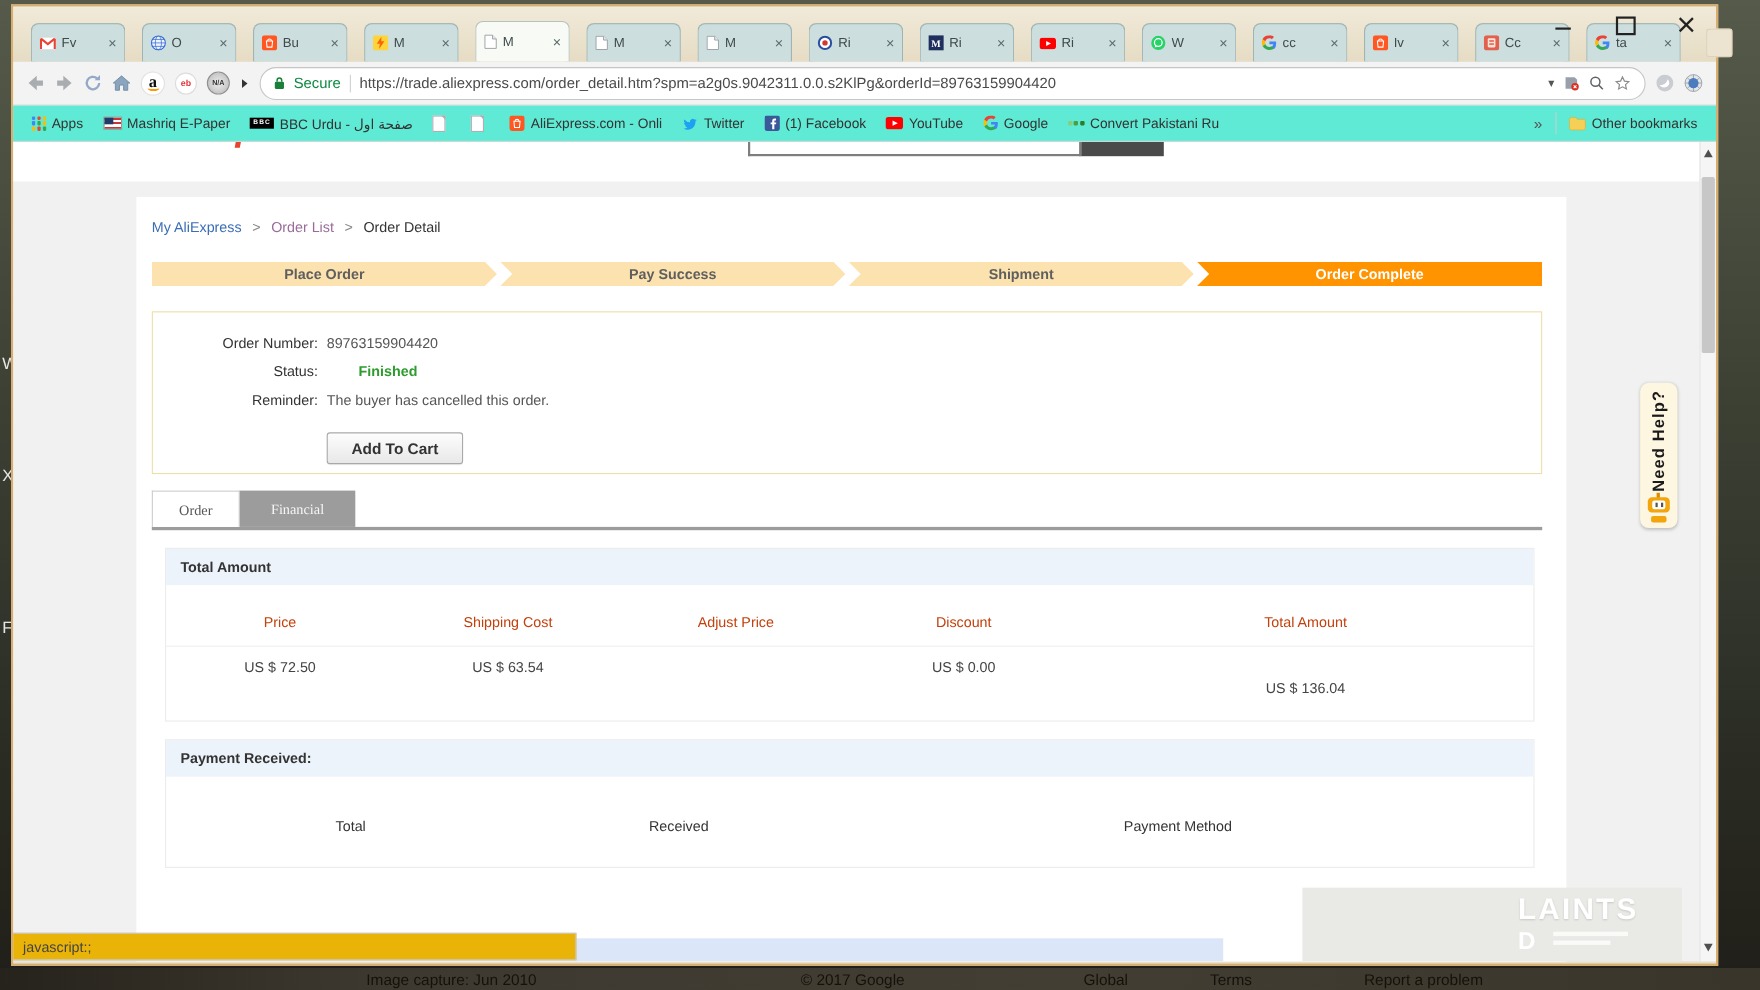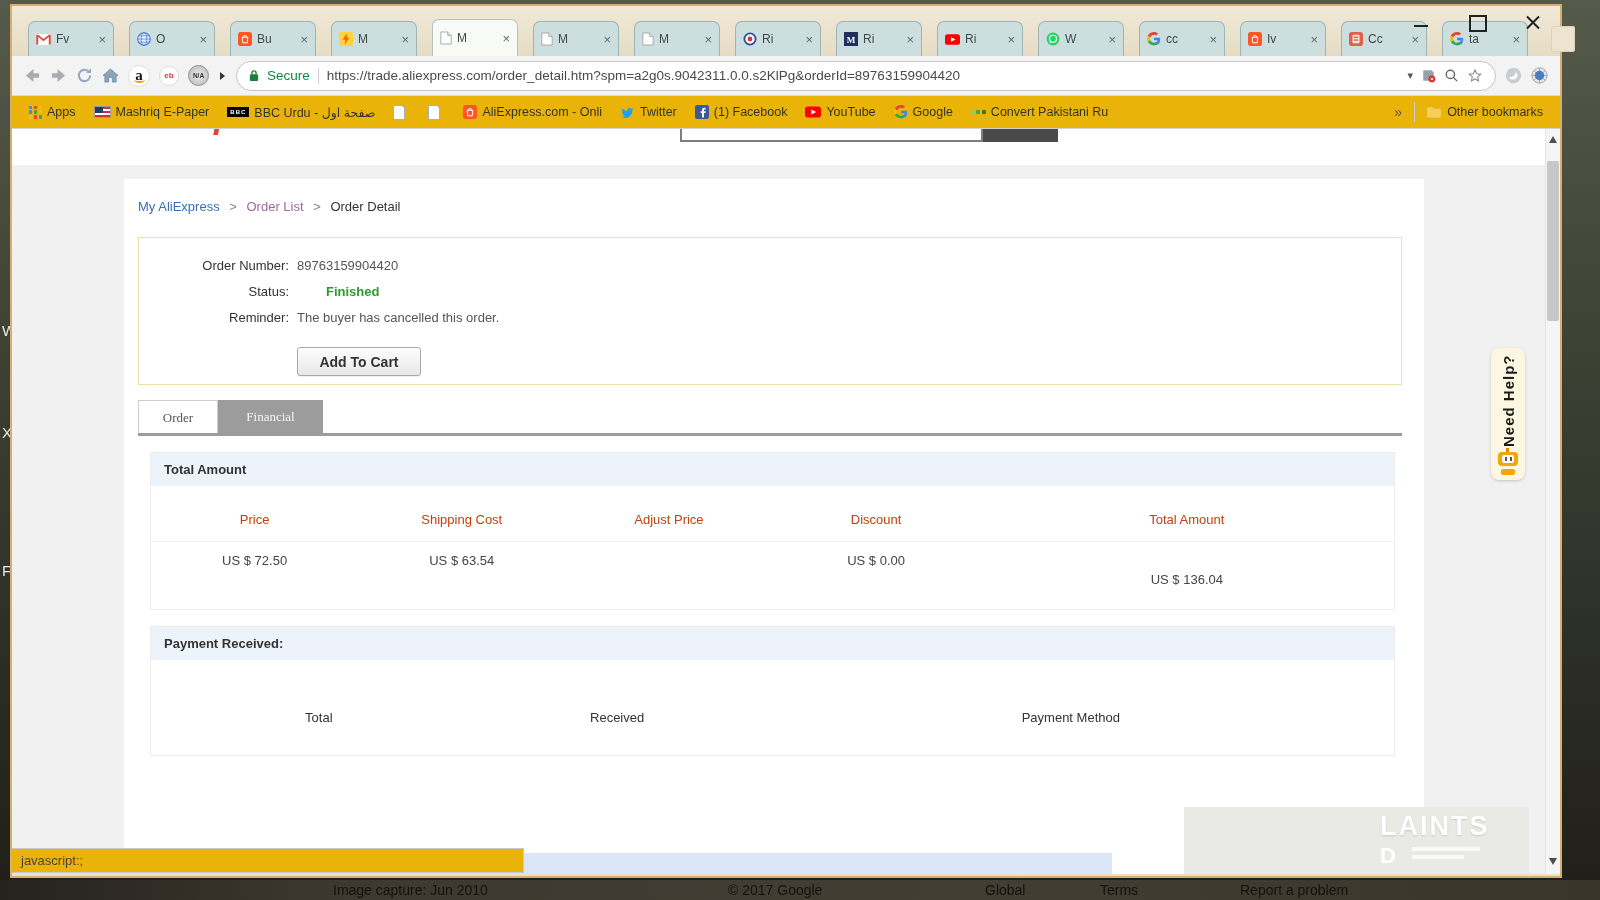--- a/index.html
+++ b/index.html
@@ -41,21 +41,21 @@
 .ebay{width:20px;height:20px;border-radius:50%;background:#fff;border:1px solid #ddd;font-size:8px;font-weight:bold;color:#e53238;display:flex;align-items:center;justify-content:center;}
 .na{width:21px;height:21px;border-radius:50%;background:radial-gradient(#ececec,#b5b5b5);border:1px solid #8f8f8f;font-size:6.5px;font-weight:bold;color:#333;display:flex;align-items:center;justify-content:center;}
 .tb-sep{width:0;height:0;border-left:5px solid #333;border-top:4px solid transparent;border-bottom:4px solid transparent;margin:0 2px;}
 .urlbar{flex:1 1 auto;height:30px;background:#fff;border:1px solid #c6c6c6;border-radius:15px;display:flex;align-items:center;padding:0 12px;gap:8px;min-width:0;}
 .secure{color:#0f8a42;font-size:13.5px;flex:0 0 auto;}
 .url-div{width:1px;height:16px;background:#d0d0d0;flex:0 0 auto;}
 .url{flex:1 1 auto;font-size:13.5px;color:#4a4a4a;white-space:nowrap;overflow:hidden;min-width:0;}
 .caret{color:#555;font-size:11px;flex:0 0 auto;}
 
 
-.bookmarks{height:33px;background:#eab308;border-bottom:1px solid #c9d6d5;display:flex;align-items:center;padding:0 10px;gap:4px;font-size:12.5px;color:#333;}
+.bookmarks{height:33px;background:#5eead4;border-bottom:1px solid #c9d6d5;display:flex;align-items:center;padding:0 10px;gap:4px;font-size:12.5px;color:#333;}
 .bm{display:flex;align-items:center;gap:5px;padding:0 7px;white-space:nowrap;flex:0 0 auto;}
 .appsgrid{width:13px;height:13px;display:grid;grid-template-columns:repeat(3,1fr);gap:1.5px;}
 .appsgrid i{border-radius:1px;display:block;}
 .appsgrid i:nth-child(3n+1){background:#4285f4;} .appsgrid i:nth-child(3n+2){background:#ea4335;} .appsgrid i:nth-child(3n){background:#fbbc05;}
 .appsgrid i:nth-child(5){background:#34a853;} .appsgrid i:nth-child(7){background:#fbbc05;} .appsgrid i:nth-child(9){background:#34a853;}
 .bm-flag{width:17px;height:12px;border:1px solid #999;background:repeating-linear-gradient(180deg,#c33 0 2px,#fff 2px 4px);position:relative;}
 .bm-flag::after{content:"";position:absolute;left:0;top:0;width:8px;height:6px;background:#223a66;}
 .bm-bbc{background:#000;color:#fff;font-size:6px;font-weight:bold;padding:2px 3px;letter-spacing:1px;line-height:1;}
 .docicon{width:12px;height:15px;background:#fff;border:1px solid #aab0b6;position:relative;}
 .docicon::after{content:"";position:absolute;right:-1px;top:-1px;width:0;height:0;border-left:4px solid transparent;border-top:4px solid #aab0b6;}
@@ -100,21 +100,21 @@
 
 .section{margin:16px 29px 0 26px;border:1px solid #ececec;}
 .sec-head{height:33px;line-height:33px;background:#edf3fb;padding-left:13px;font-size:13px;font-weight:bold;color:#333;}
 .cols5{display:flex;padding-top:26px;}
 .col5{flex:1;text-align:center;font-size:13px;color:#c2410c;}
 .col5.last{flex:2;}
 .sec-div{height:1px;background:#efefef;margin-top:14px;}
 .vals5{display:flex;padding:11px 0 22px;}
 .val5{flex:1;text-align:center;font-size:13px;color:#444;}
 .val5.last{flex:2;margin-top:19px;}
-.cols3{display:flex;padding:50px 0 30px;}
+.cols3{display:flex;padding:37px 0 30px;}
 .col3{text-align:center;font-size:13px;color:#333;}
 .c3a{flex:27;} .c3b{flex:21;} .c3c{flex:52;}
 
 
 .needhelp{position:absolute;left:1479px;top:219px;width:34px;height:132px;background:#fdf6e0;border-radius:8px;box-shadow:0 1px 3px rgba(0,0,0,.2);z-index:6;}
 .nh-text{position:absolute;top:6px;left:0;width:100%;height:94px;display:flex;align-items:center;justify-content:center;
   writing-mode:vertical-rl;transform:rotate(180deg);font-size:15px;font-weight:bold;color:#1a1a1a;letter-spacing:1px;}
 .robot{position:absolute;bottom:5px;left:5px;width:24px;height:27px;}
 .robot .ant{position:absolute;top:0;left:10px;width:3px;height:5px;background:#d98e00;}
 .robot .head{position:absolute;top:4px;left:2px;width:20px;height:14px;background:#f2a50c;border-radius:4px;}
@@ -511,20 +511,26 @@
 
       <div class="card">
         <div class="crumbs">
           <span class="crumb-link">My AliExpress</span>
           <span class="crumb-sep">&gt;</span>
           <span class="crumb-visited">Order List</span>
           <span class="crumb-sep">&gt;</span>
           <span class="crumb-cur">Order Detail</span>
         </div>
 
+        <div class="steps">
+          <div class="step">Place Order</div>
+          <div class="step">Pay Success</div>
+          <div class="step">Shipment</div>
+          <div class="step active">Order Complete</div>
+        </div>
 
         <div class="infobox">
           <div class="irow">
             <span class="ilabel">Order Number:</span>
             <span class="ivalue">89763159904420</span>
           </div>
           <div class="irow">
             <span class="ilabel">Status:</span>
             <span class="ivalue green">Finished</span>
           </div>

